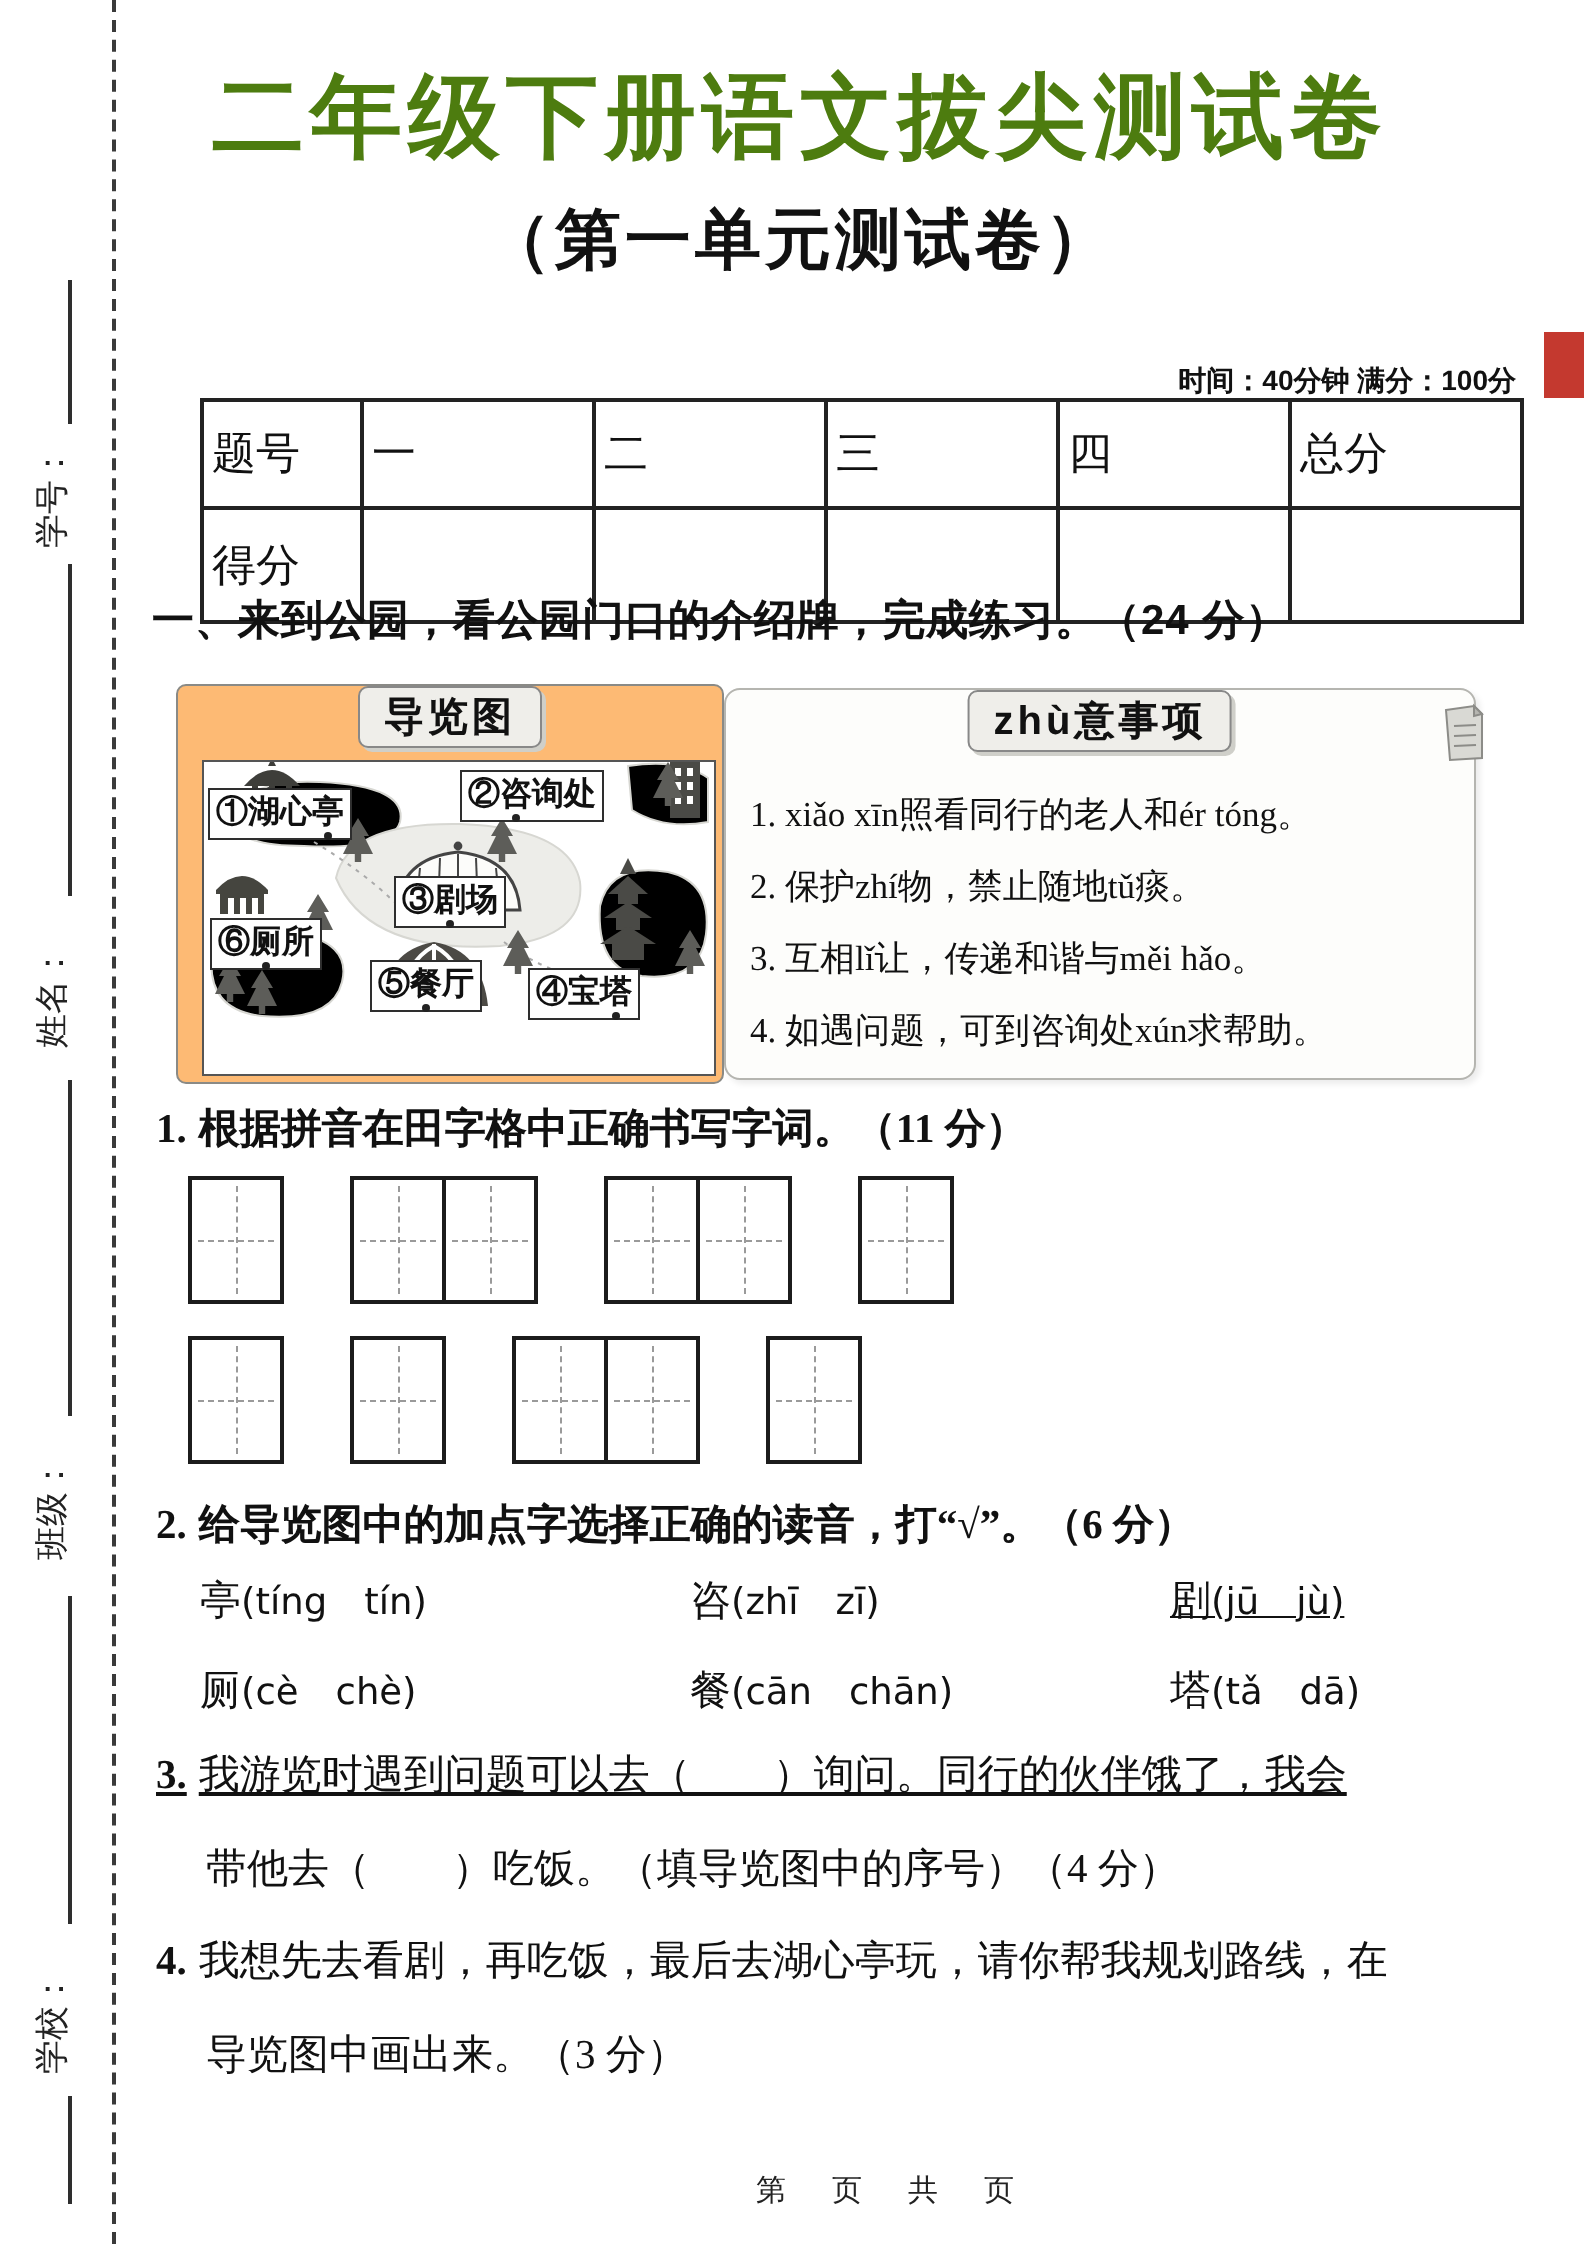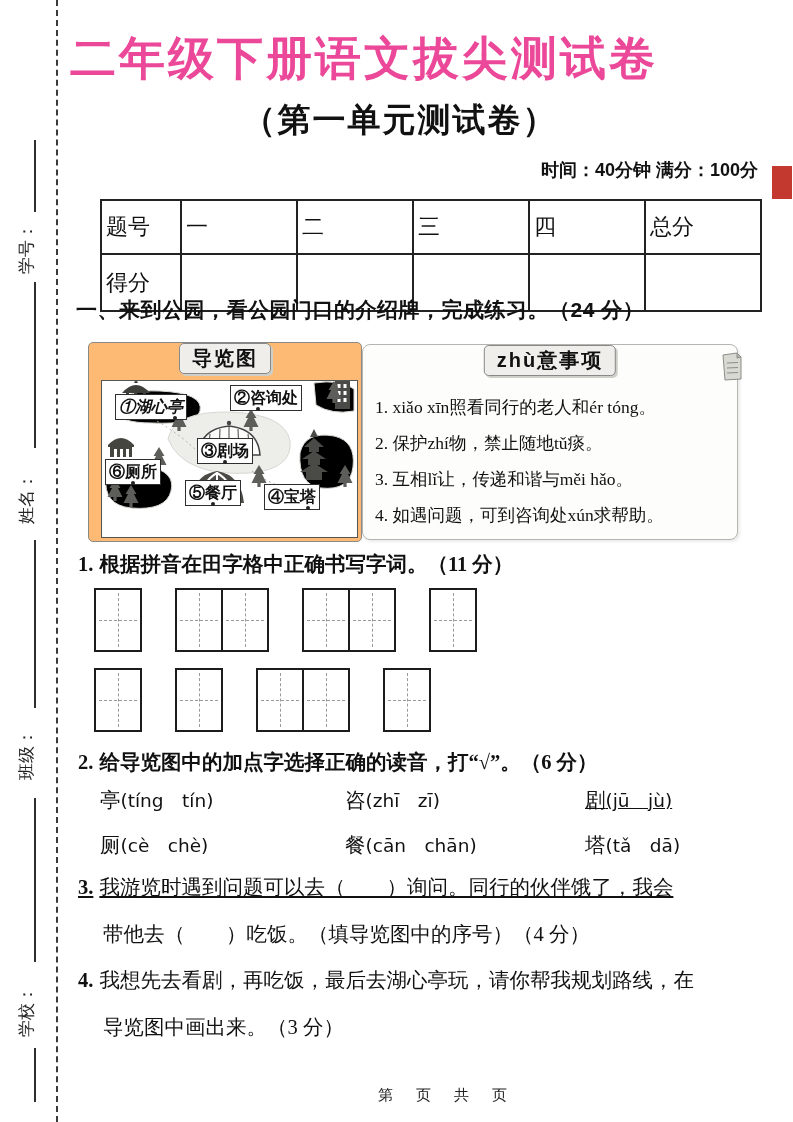--- a/index.html
+++ b/index.html
@@ -6,27 +6,27 @@
   body{width:793px;height:1122px;background:#ffffff;position:relative;overflow:hidden;
        font-family:"Liberation Serif","DejaVu Serif",serif;color:#111;}
 
   
   .seal-line{position:absolute;left:56px;top:0;height:1122px;border-left:2px dashed #3a3a3a;}
   .mline{position:absolute;left:34px;width:2px;background:#2e2e2e;}
   .mlabel{position:absolute;left:-10px;width:72px;text-align:center;font-size:17px;
           transform:rotate(-90deg);white-space:nowrap;color:#222;}
 
   
-  .title{position:absolute;left:70px;top:28px;width:660px;
+  .title{position:absolute;left:70px;top:28px;width:660px;text-align:center;
          font-family:"Liberation Sans","DejaVu Sans",sans-serif;font-weight:800;
-         font-size:46px;letter-spacing:3px;color:#ec4899;}
+         font-size:46px;letter-spacing:3px;color:#4d7c0f;}
   .subtitle{position:absolute;left:70px;top:98px;width:660px;text-align:center;
             font-family:"Liberation Sans","DejaVu Sans",sans-serif;font-weight:800;
             font-size:33px;letter-spacing:2px;}
-  .meta{position:absolute;right:35px;top:158px;font-size:18px;font-weight:700;
+  .meta{position:absolute;right:35px;top:182px;font-size:14px;font-weight:700;
         font-family:"Liberation Sans","DejaVu Sans",sans-serif;}
   .red-mark{position:absolute;right:1px;top:166px;width:20px;height:33px;background:#c4392f;}
 
   
   table.score{position:absolute;left:100px;top:199px;border-collapse:collapse;}
   table.score td{border:2px solid #222;text-align:left;font-size:22px;padding:4px;}
   table.score tr.r1 td{height:44px;}
   table.score tr.r2 td{height:47px;}
 
   .sec-head{position:absolute;left:76px;top:296px;font-size:21px;font-weight:700;
@@ -204,21 +204,21 @@
         <use href="#tree" x="70" y="28"></use>
         <use href="#tree" x="142" y="28"></use>
         <use href="#tree" x="225" y="0"></use>
         <use href="#tree" x="50" y="66"></use>
         <use href="#tree" x="150" y="84"></use>
         <use href="#tree" x="6" y="98"></use>
         <use href="#tree" x="22" y="104"></use>
         <use href="#tree" x="236" y="84"></use>
       </svg>
 
-      <div class="map-label" style="left:13px;top:13px;font-style:italic;"><span>①湖心</span><span class="zdot">亭</span><span></span></div>
+      <div class="map-label" style="left:2px;top:13px;"><span>①湖心</span><span class="zdot">亭</span><span></span></div>
       <div class="map-label" style="left:128px;top:4px;"><span>②</span><span class="zdot">咨</span><span>询处</span></div>
       <div class="map-label" style="left:95px;top:57px;"><span>③</span><span class="zdot">剧</span><span>场</span></div>
       <div class="map-label" style="left:3px;top:78px;"><span>⑥</span><span class="zdot">厕</span><span>所</span></div>
       <div class="map-label" style="left:83px;top:99px;"><span>⑤</span><span class="zdot">餐</span><span>厅</span></div>
       <div class="map-label" style="left:162px;top:103px;"><span>④宝</span><span class="zdot">塔</span><span></span></div>
     </div>
   </div>
 
   <div class="notice-panel">
     <div class="banner">zhù意事项</div>

